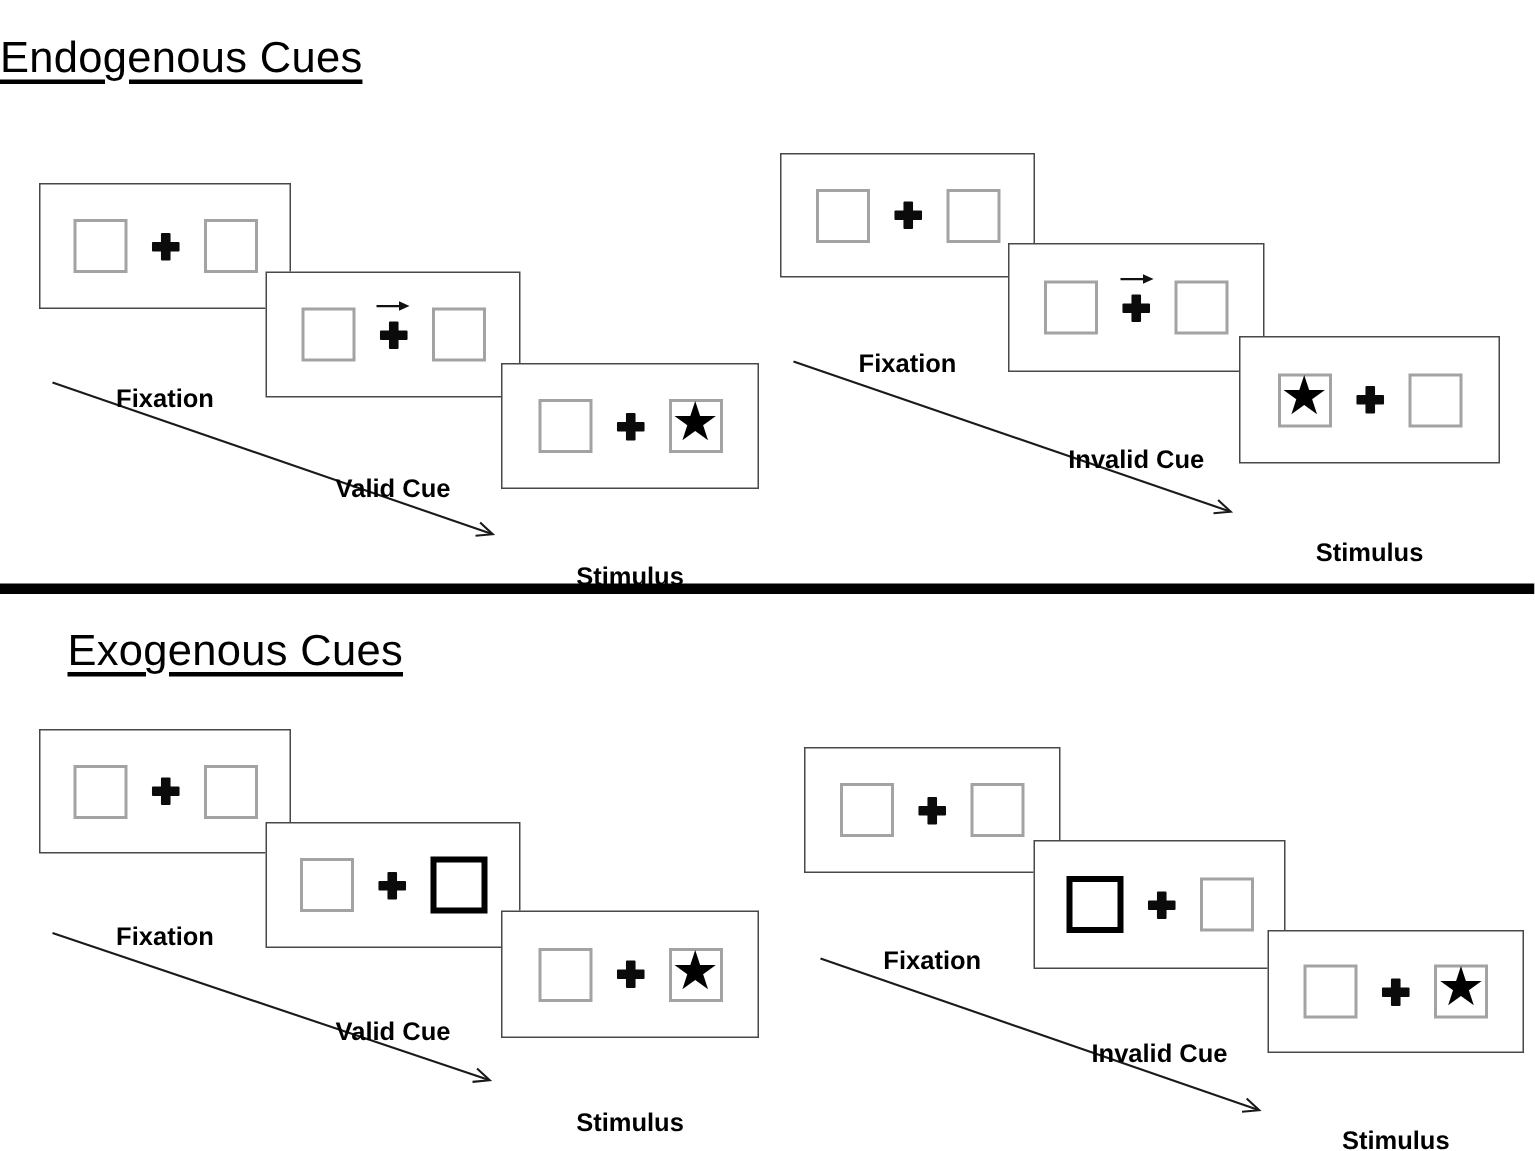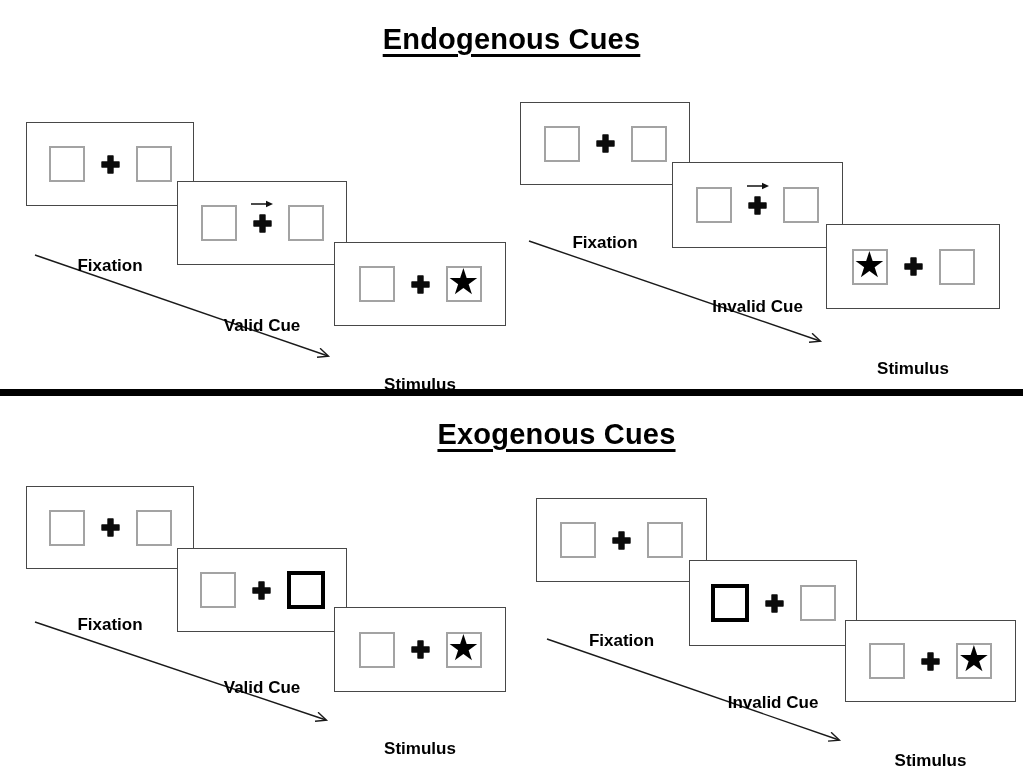--- a/index.html
+++ b/index.html
@@ -1,22 +1,22 @@
 <!DOCTYPE html>
 <html><head>
 <meta charset="utf-8">
 <style>
   html,body{margin:0;padding:0;}
   body{
     width:1023px;height:767px;background:#ffffff;position:relative;overflow:hidden;
     font-family:"Liberation Sans",sans-serif;color:#000;
   }
   
-  .title{position:absolute;left:0;width:100%;text-align:center;
-    font-size:29px;font-weight:bold;letter-spacing:0.2px;z-index:2;}
+  .title{position:absolute;left:0;width:100%;text-align:left;
+    font-size:29px;font-weight:normal;letter-spacing:0.2px;z-index:2;}
   .title span{text-decoration:underline;text-decoration-thickness:2.5px;text-underline-offset:5px;}
   .title-endo{top:23px;}
   .title-exo{top:418px;margin-left:45px;}
   
   .divider{position:absolute;left:0;top:389px;width:1023px;height:7px;background:#000;z-index:2;}
   
   .arrow-layer{position:absolute;left:0;top:0;width:1023px;height:767px;z-index:1;pointer-events:none;}
   
   .panel{position:absolute;background:#fff;border:1px solid #484848;box-sizing:border-box;
     display:flex;align-items:center;justify-content:center;gap:16px;z-index:2;}

